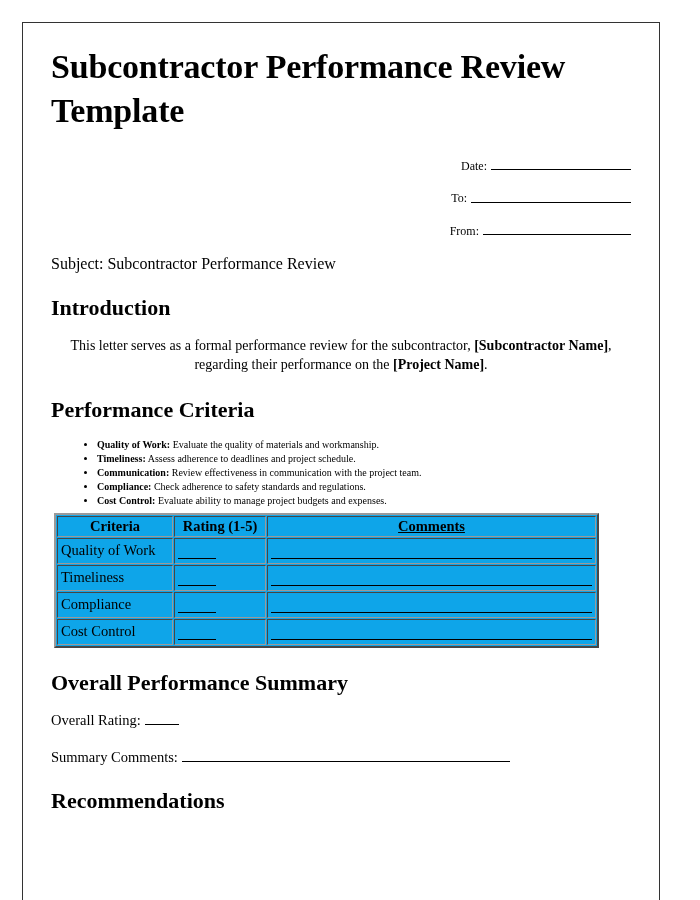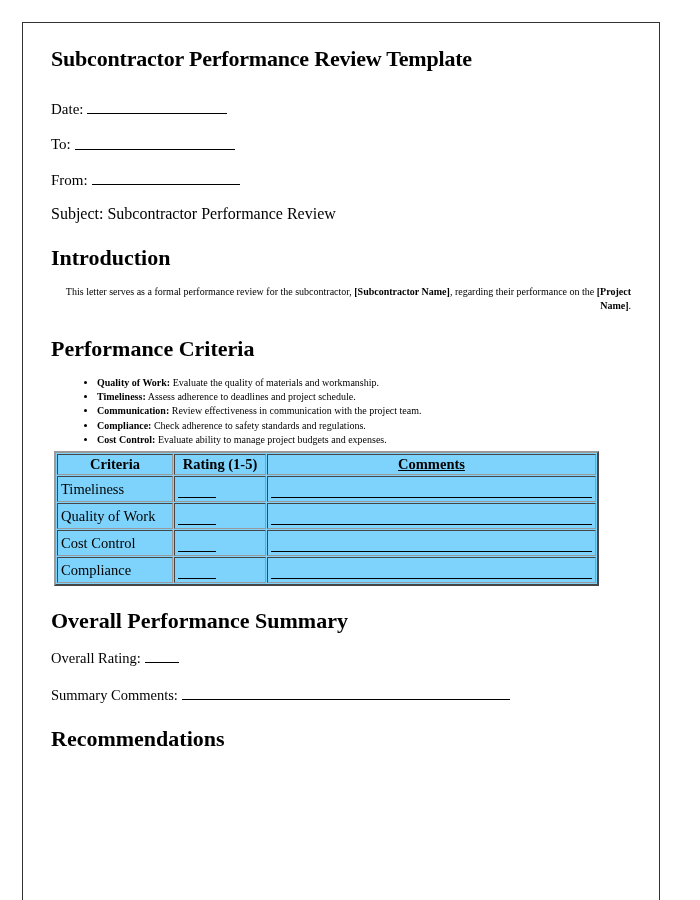--- a/index.html
+++ b/index.html
@@ -26,31 +26,32 @@
     box-sizing: border-box;
     background: #ffffff;
     overflow: hidden;
   }
 
   .page-inner {
     padding: 22px 28px 0 28px;
   }
 
   h1.doc-title {
-    font-size: 22px;
+    font-size: 34px;
     line-height: 1.28;
     font-weight: bold;
     margin: 0 0 26px 0;
     letter-spacing: -0.2px;
   }
 
   .field-line {
-    font-size: 15px;
+    font-size: 12px;
     margin: 0 0 16px 0;
     white-space: nowrap;
+    text-align: right;
   }
   .field-label {
     display: inline;
   }
   .blank {
     display: inline-block;
     border-bottom: 1.5px solid #000;
     vertical-align: baseline;
     height: 0.95em;
     margin-left: 4px;
@@ -65,24 +66,24 @@
   }
 
   h2.section {
     font-size: 22px;
     font-weight: bold;
     margin: 22px 0 14px 0;
     line-height: 1.2;
   }
 
   p.body-text {
-    font-size: 10px;
+    font-size: 14px;
     line-height: 1.42;
     margin: 0 0 4px 0;
-    text-align: right;
+    text-align: center;
   }
   p.body-text b { font-weight: bold; }
 
   ul.criteria {
     margin: 0 0 4px 0;
     padding-left: 46px;
     list-style-type: disc;
   }
   ul.criteria li {
     font-size: 10px;
@@ -91,21 +92,21 @@
     padding: 0;
   }
   ul.criteria li b { font-weight: bold; }
 
   table.ratings {
     border-collapse: separate;
     border-spacing: 1px;
     border: 2px outset #9a9a9a;
     width: 545px;
     margin: 2px 0 0 3px;
-    background: #7dd3fc;
+    background: #0ea5e9;
   }
   table.ratings td, table.ratings th {
     border: 1px inset #9a9a9a;
     padding: 1px 3px;
     font-size: 14.5px;
     font-family: "Liberation Serif", "DejaVu Serif", serif;
   }
   table.ratings th {
     font-weight: bold;
     text-align: center;
@@ -180,36 +181,36 @@
     <table class="ratings">
       <thead>
         <tr>
           <th class="col-criteria">Criteria</th>
           <th class="col-rating">Rating (1-5)</th>
           <th class="col-comments">Comments</th>
         </tr>
       </thead>
       <tbody>
         <tr>
+          <td class="col-criteria">Quality of Work</td>
+          <td class="col-rating"><span class="cell-blank cell-blank-rating"></span></td>
+          <td class="col-comments"><span class="cell-blank cell-blank-comments"></span></td>
+        </tr>
+        <tr>
           <td class="col-criteria">Timeliness</td>
           <td class="col-rating"><span class="cell-blank cell-blank-rating"></span></td>
           <td class="col-comments"><span class="cell-blank cell-blank-comments"></span></td>
         </tr>
         <tr>
-          <td class="col-criteria">Quality of Work</td>
+          <td class="col-criteria">Compliance</td>
           <td class="col-rating"><span class="cell-blank cell-blank-rating"></span></td>
           <td class="col-comments"><span class="cell-blank cell-blank-comments"></span></td>
         </tr>
         <tr>
           <td class="col-criteria">Cost Control</td>
-          <td class="col-rating"><span class="cell-blank cell-blank-rating"></span></td>
-          <td class="col-comments"><span class="cell-blank cell-blank-comments"></span></td>
-        </tr>
-        <tr>
-          <td class="col-criteria">Compliance</td>
           <td class="col-rating"><span class="cell-blank cell-blank-rating"></span></td>
           <td class="col-comments"><span class="cell-blank cell-blank-comments"></span></td>
         </tr>
       </tbody>
     </table>
 
     <h2 class="section">Overall Performance Summary</h2>
 
     <div class="summary-line">
       <span>Overall Rating:</span><span class="blank blank-overall"></span>

